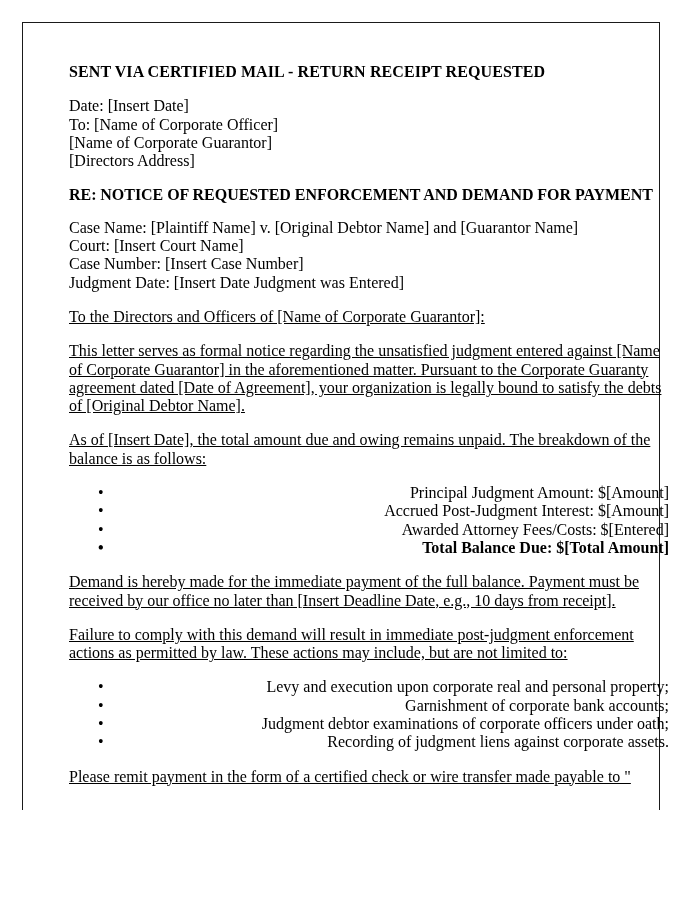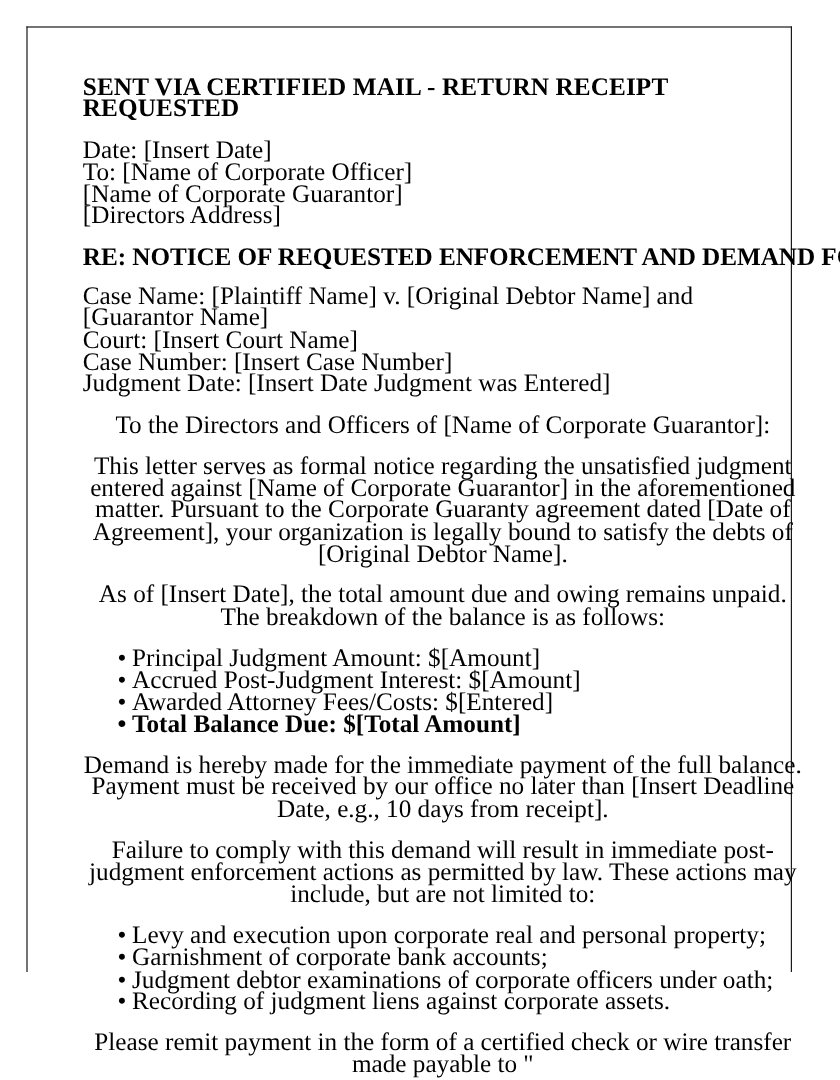--- a/index.html
+++ b/index.html
@@ -28,56 +28,58 @@
     border-right: 1.5px solid #1a1a1a;
     border-bottom: none;
     background: #ffffff;
   }
 
   #doc-body {
     position: absolute;
     left: 46px;
     top: 40px;
     width: 600px;
-    font-size: 21px;
+    font-size: 16px;
     line-height: 18.3px;
   }
 
   .heading {
     font-weight: bold;
     letter-spacing: 0.1px;
     margin: 0 0 16px 0;
   }
   .re-heading {
     font-weight: bold;
     letter-spacing: -0.05px;
     margin: 0 0 14px 0;
     white-space: nowrap;
   }
 
   p.para {
     margin: 0 0 16px 0;
-    text-align: center;
+    text-align: left;
+    text-decoration: underline;
   }
   p.para.tight {
     margin-bottom: 0;
   }
 
   .addr-block, .case-block {
     margin: 0 0 16px 0;
   }
   .addr-line, .case-line {
     margin: 0;
     line-height: 18.3px;
   }
 
   ul.doc-list {
     margin: 0 0 16px 0;
     padding: 0 0 0 41px;
     list-style: none;
+    text-align: right;
   }
   ul.doc-list li {
     position: relative;
     line-height: 18.3px;
     padding-left: 0;
   }
   ul.doc-list li::before {
     content: "\2022";
     position: absolute;
     left: -12px;

